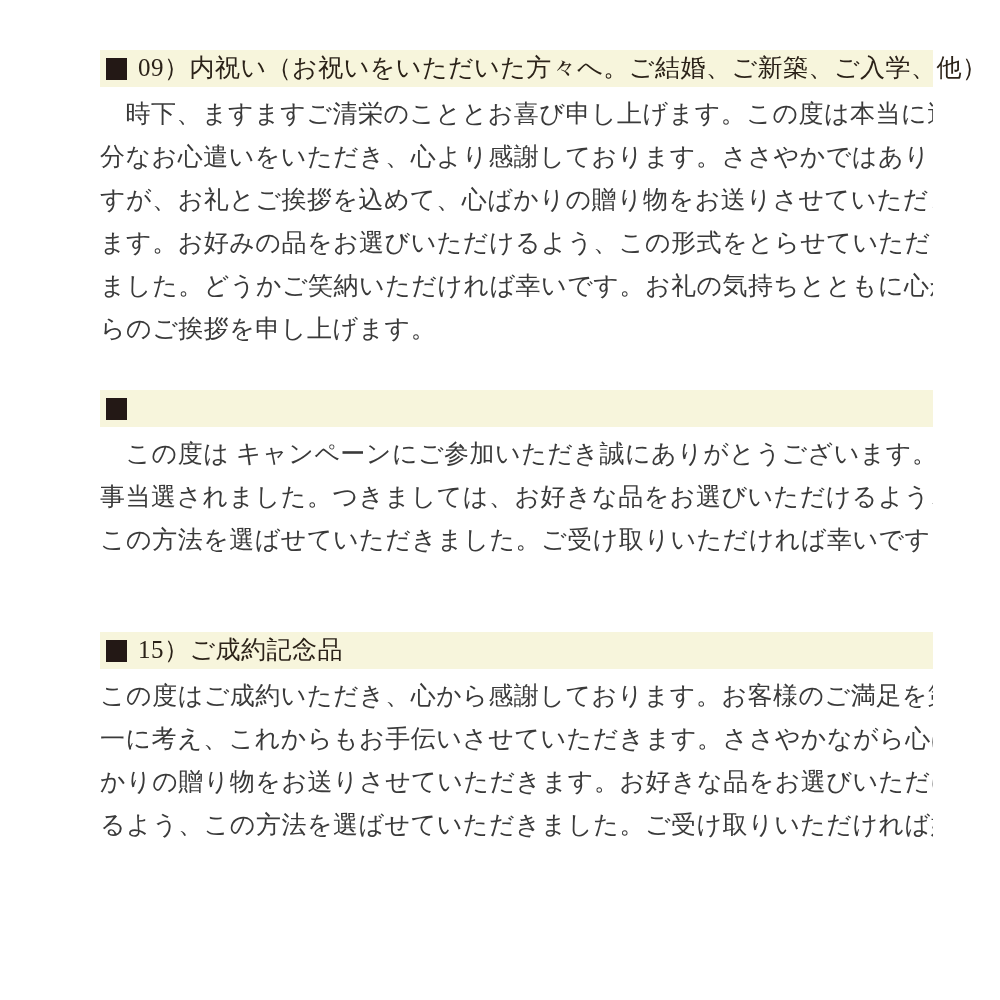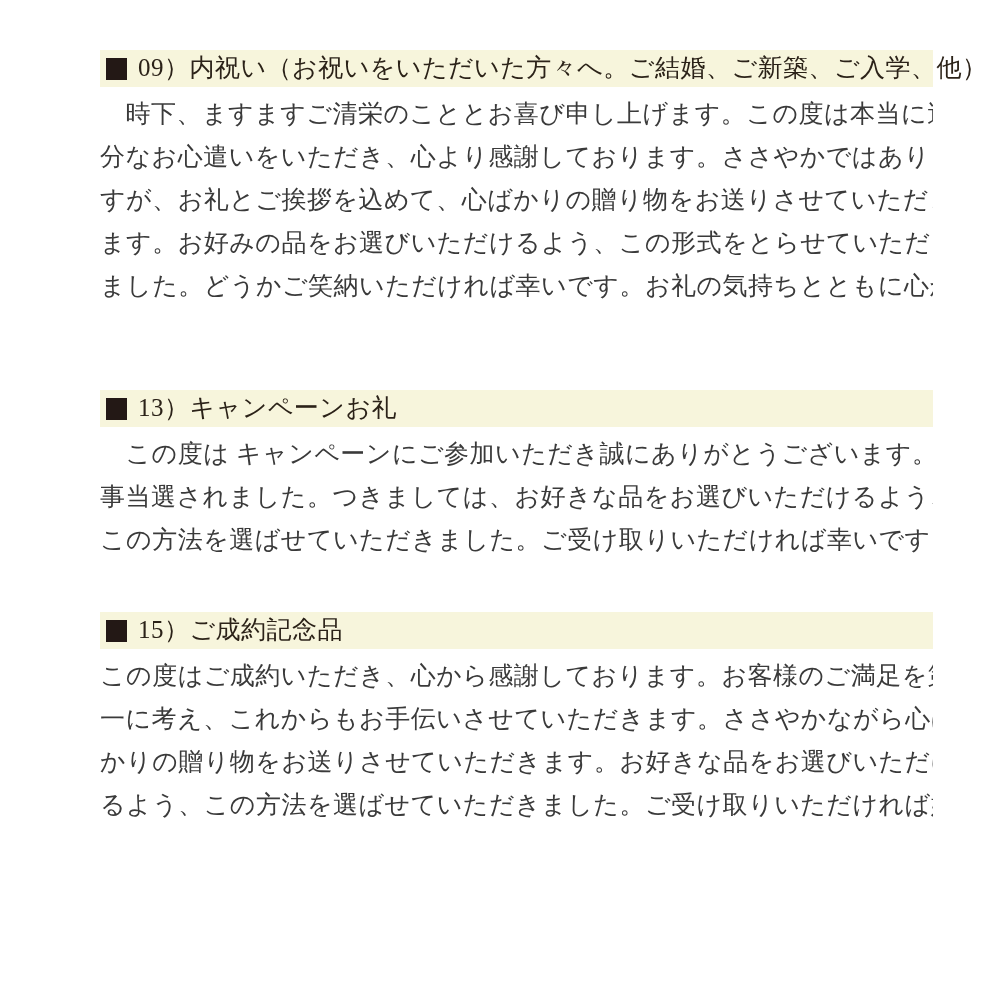--- a/index.html
+++ b/index.html
@@ -15,21 +15,21 @@
     font-family: "Liberation Serif", "DejaVu Serif", serif;
     overflow: hidden;
   }
   .section {
     position: absolute;
     left: 100px;
     width: 833px;
   }
   .sec-0 { top: 50px; }
   .sec-1 { top: 390px; }
-  .sec-2 { top: 612px; }
+  .sec-2 { top: 632px; }
 
   .heading-bar {
     background: #f7f5dc;
     height: 37px;
     display: flex;
     align-items: center;
     box-sizing: border-box;
     padding-left: 6px;
     margin-bottom: 5px;
   }
@@ -69,27 +69,27 @@
     <div class="heading-bar">
       <span class="bullet"></span>
       <span class="heading-text">09）内祝い（お祝いをいただいた方々へ。ご結婚、ご新築、ご入学、他）</span>
     </div>
     <div class="body-text">
         <div class="line">　時下、ますますご清栄のこととお喜び申し上げます。この度は本当に過</div>
         <div class="line">分なお心遣いをいただき、心より感謝しております。ささやかではありま</div>
         <div class="line">すが、お礼とご挨拶を込めて、心ばかりの贈り物をお送りさせていただき</div>
         <div class="line">ます。お好みの品をお選びいただけるよう、この形式をとらせていただき</div>
         <div class="line">ました。どうかご笑納いただければ幸いです。お礼の気持ちとともに心か</div>
+        <div class="line">らのご挨拶を申し上げます。</div>
       </div>
   </section>
 
   <section class="section sec-1">
     <div class="heading-bar">
       <span class="bullet"></span>
-      <span class="heading-text">13）キャンペーンお礼</span>
     </div>
     <div class="body-text">
         <div class="line">　この度は キャンペーンにご参加いただき誠にありがとうございます。見</div>
         <div class="line">事当選されました。つきましては、お好きな品をお選びいただけるよう、</div>
         <div class="line">この方法を選ばせていただきました。ご受け取りいただければ幸いです。</div>
       </div>
   </section>
 
   <section class="section sec-2">
     <div class="heading-bar">

